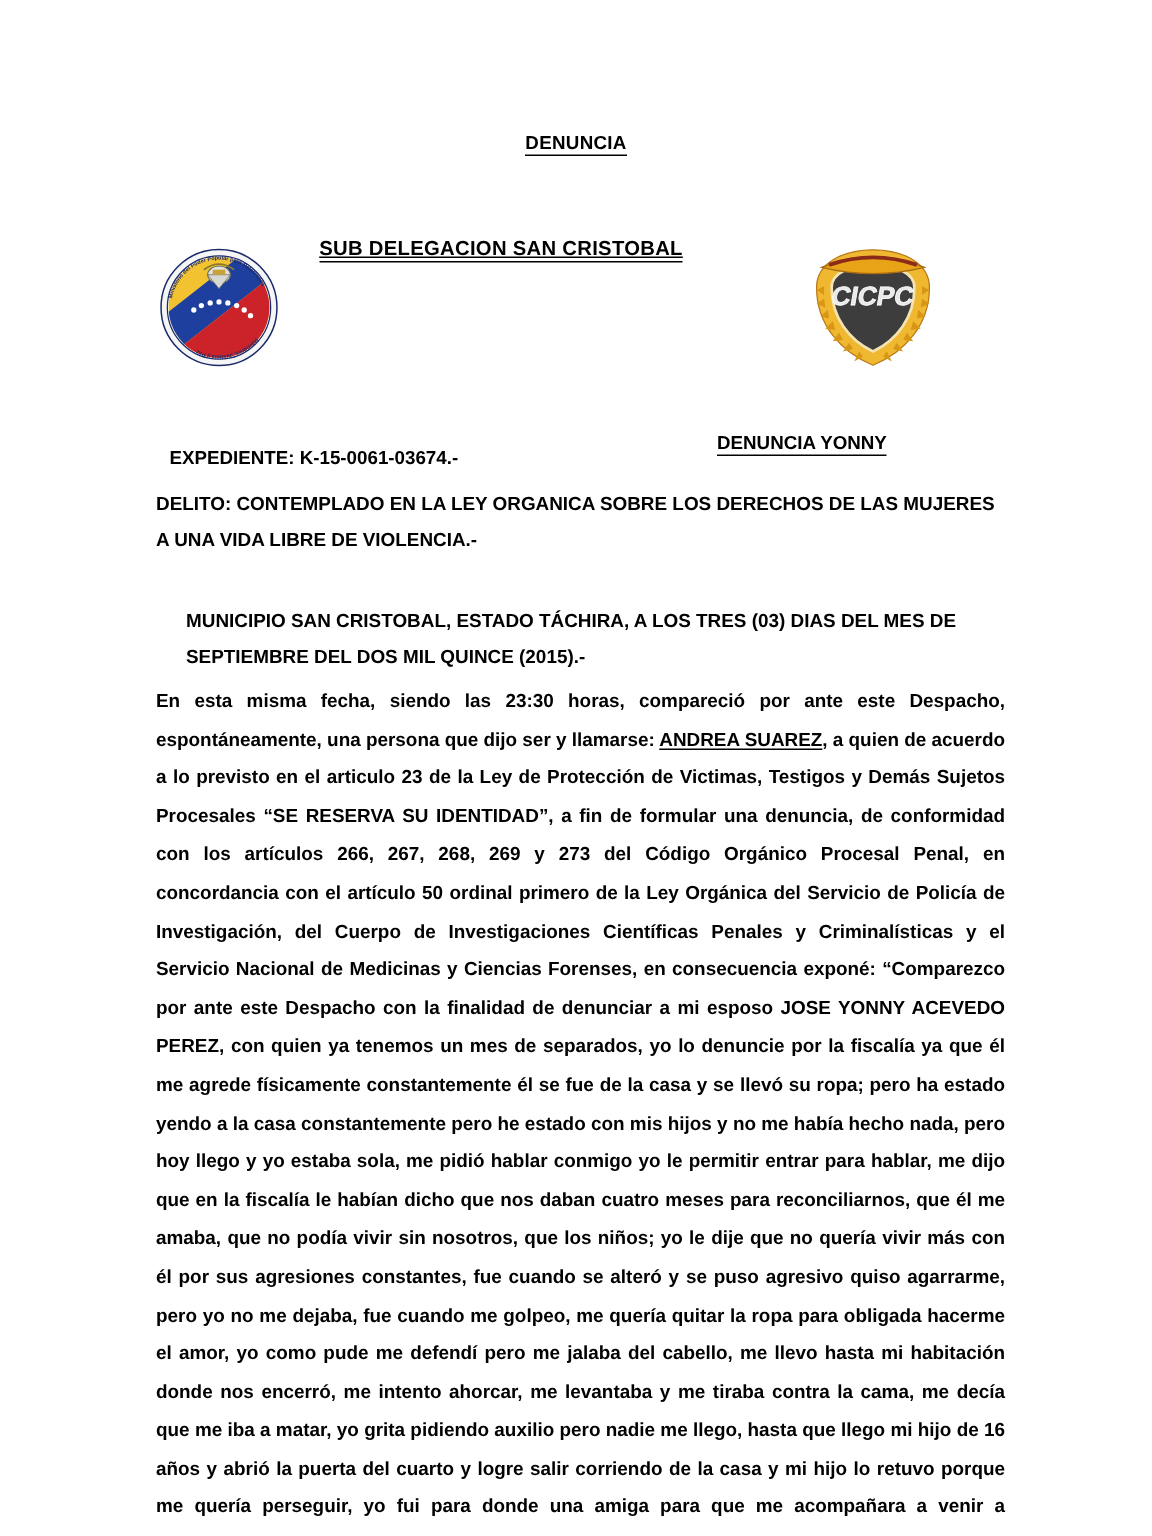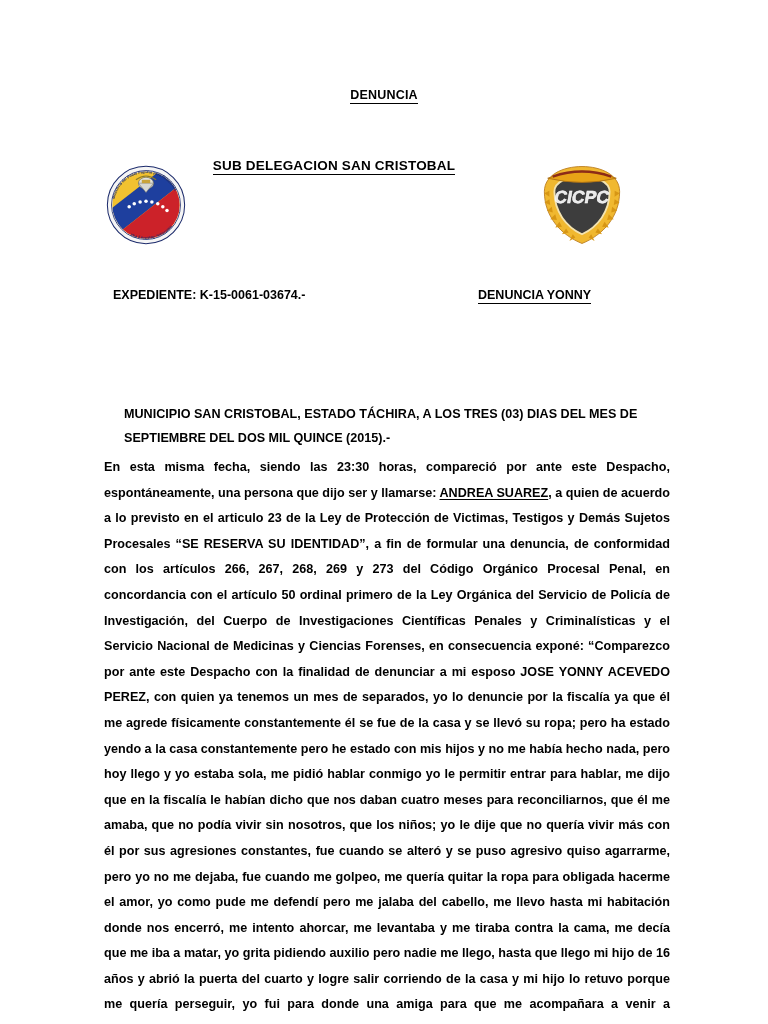--- a/index.html
+++ b/index.html
@@ -41,20 +41,21 @@
   
   .sub-title {
     position: absolute;
     top: 158px;
     left: 0;
     width: 668px;
     text-align: center;
     font-size: 13.5px;
     font-weight: bold;
     letter-spacing: 0.2px;
+    text-decoration: underline;
   }
   .sub-title span {
     border-bottom: 1.5px solid #000;
     padding-bottom: 1px;
   }
 
   
   .logo-left {
     position: absolute;
     left: 104px;
@@ -74,21 +75,21 @@
   .exp-row {
     position: absolute;
     top: 288px;
     left: 0;
     width: 768px;
     height: 20px;
   }
   .exp-label {
     position: absolute;
     left: 113px;
-    top: 0;
+    top: 10px;
     font-size: 12.5px;
     font-weight: bold;
     white-space: nowrap;
   }
   .exp-type {
     position: absolute;
     left: 478px;
     top: 0;
     font-size: 12.5px;
     font-weight: bold;
@@ -232,20 +233,21 @@
     </svg>
   </div>
 
   <div class="exp-row">
     <div class="exp-label">EXPEDIENTE: K-15-0061-03674.-</div>
     <div class="exp-type">
       <span>DENUNCIA YONNY</span>
     </div>
   </div>
 
+  <div class="delito">DELITO: CONTEMPLADO EN LA LEY ORGANICA SOBRE LOS DERECHOS DE LAS MUJERES A UNA VIDA LIBRE DE VIOLENCIA.-</div>
 
   <div class="municipio">MUNICIPIO SAN CRISTOBAL, ESTADO TÁCHIRA, A LOS TRES (03) DIAS  DEL MES DE SEPTIEMBRE DEL DOS MIL QUINCE (2015).-</div>
 
   <div class="body-text">
     <span>En esta misma fecha, siendo las 23:30 horas, compareció por ante este Despacho, espontáneamente, una persona que dijo ser y llamarse: </span><u>ANDREA SUAREZ</u><span>, a quien de acuerdo a lo previsto en el articulo 23 de la Ley de Protección de Victimas, Testigos y Demás Sujetos Procesales “SE RESERVA SU IDENTIDAD”, a fin de formular una denuncia, de conformidad con los artículos 266, 267, 268, 269 y 273 del Código Orgánico Procesal Penal, en concordancia con el artículo 50 ordinal primero de la Ley Orgánica del Servicio de Policía de Investigación, del Cuerpo de Investigaciones Científicas Penales y Criminalísticas y el Servicio Nacional   de Medicinas y Ciencias Forenses, en consecuencia exponé: “Comparezco por ante este Despacho con la finalidad de denunciar a mi esposo JOSE YONNY ACEVEDO PEREZ, con quien ya tenemos un mes de separados, yo lo denuncie por la fiscalía ya que él me agrede físicamente constantemente él se fue de la casa y se llevó su ropa; pero ha estado yendo a la casa constantemente pero he estado con mis hijos y no me había hecho nada, pero hoy llego y yo estaba sola, me pidió hablar conmigo yo le permitir entrar para hablar, me dijo que en la fiscalía le habían dicho que nos daban cuatro meses para reconciliarnos, que él me amaba, que no podía vivir sin nosotros, que los niños; yo le dije que no quería vivir más con él por sus agresiones constantes, fue cuando se alteró y se puso agresivo quiso agarrarme, pero yo no me dejaba, fue cuando me golpeo, me quería quitar la ropa para obligada hacerme el amor, yo como pude  me defendí pero me jalaba del cabello, me llevo hasta mi habitación donde nos encerró,  me intento ahorcar, me levantaba y me tiraba contra la cama,  me decía que me iba a matar, yo grita pidiendo auxilio pero nadie me llego, hasta que llego mi hijo de 16 años y abrió la puerta del cuarto y logre salir corriendo de la casa y mi hijo lo retuvo porque me quería perseguir, yo fui para donde una amiga para que me acompañara a venir a denunciar. Es todo”.</span>
   </div>
 
 </div>
 
 </body></html>

